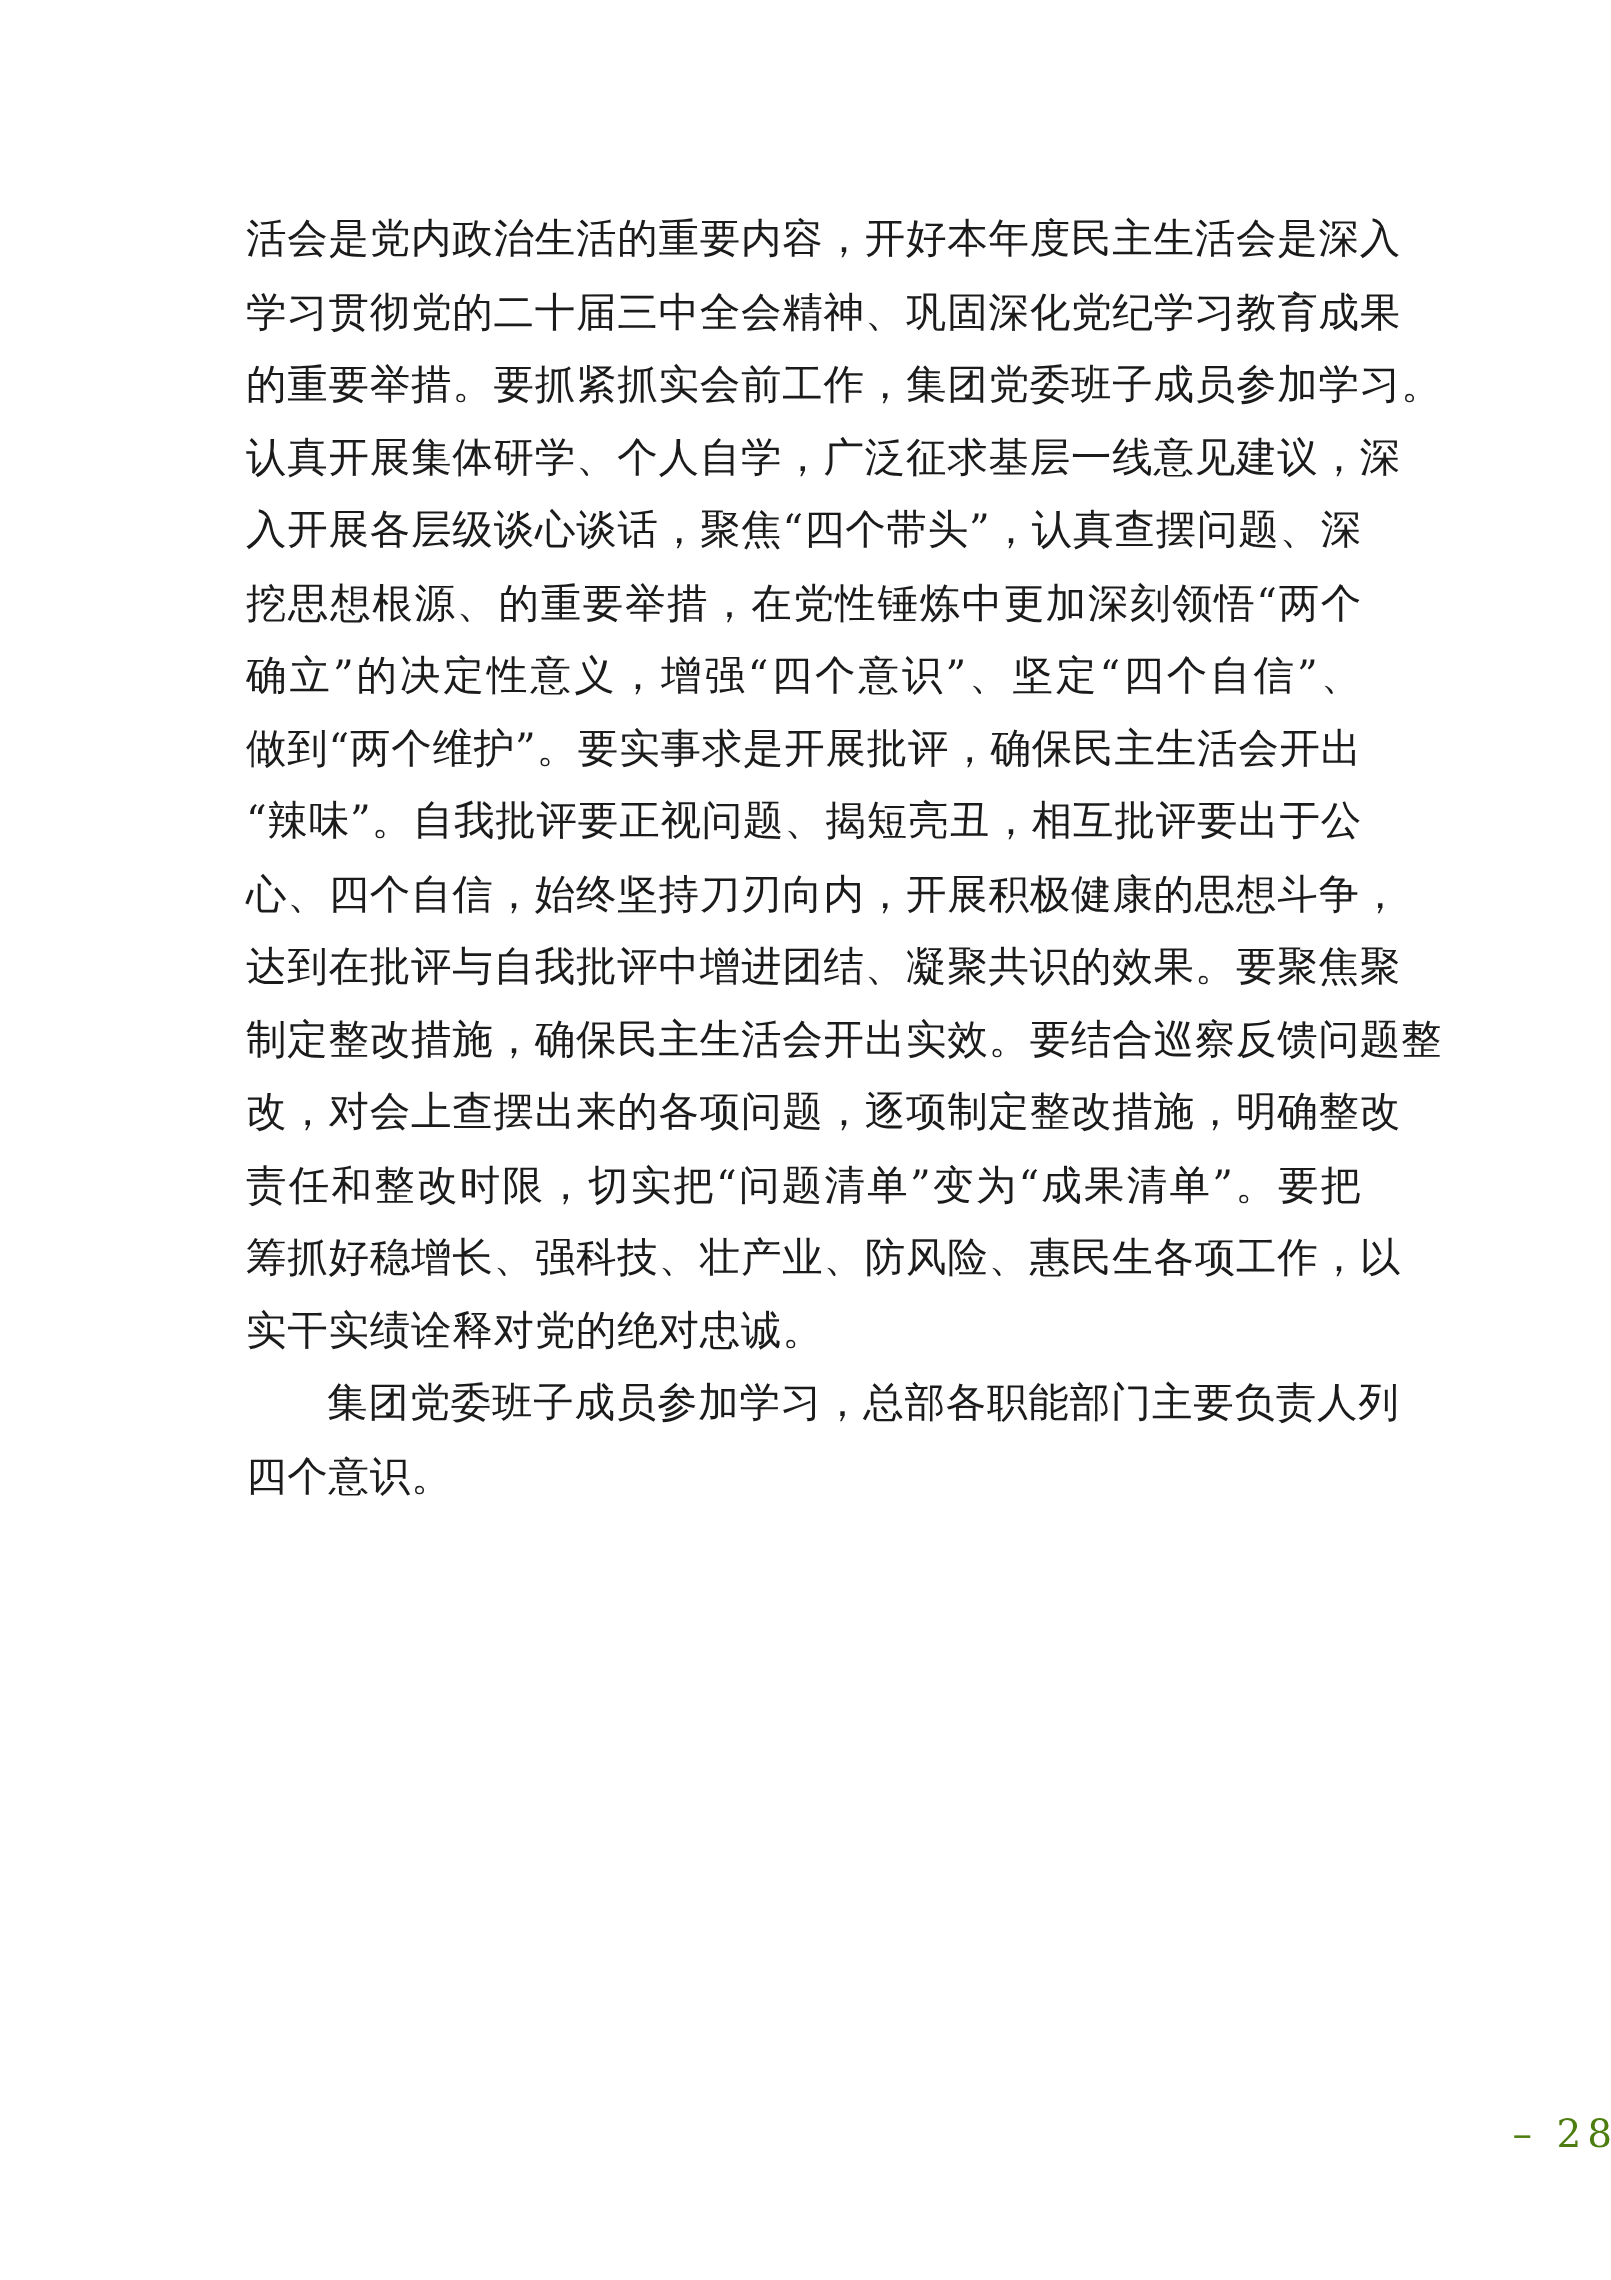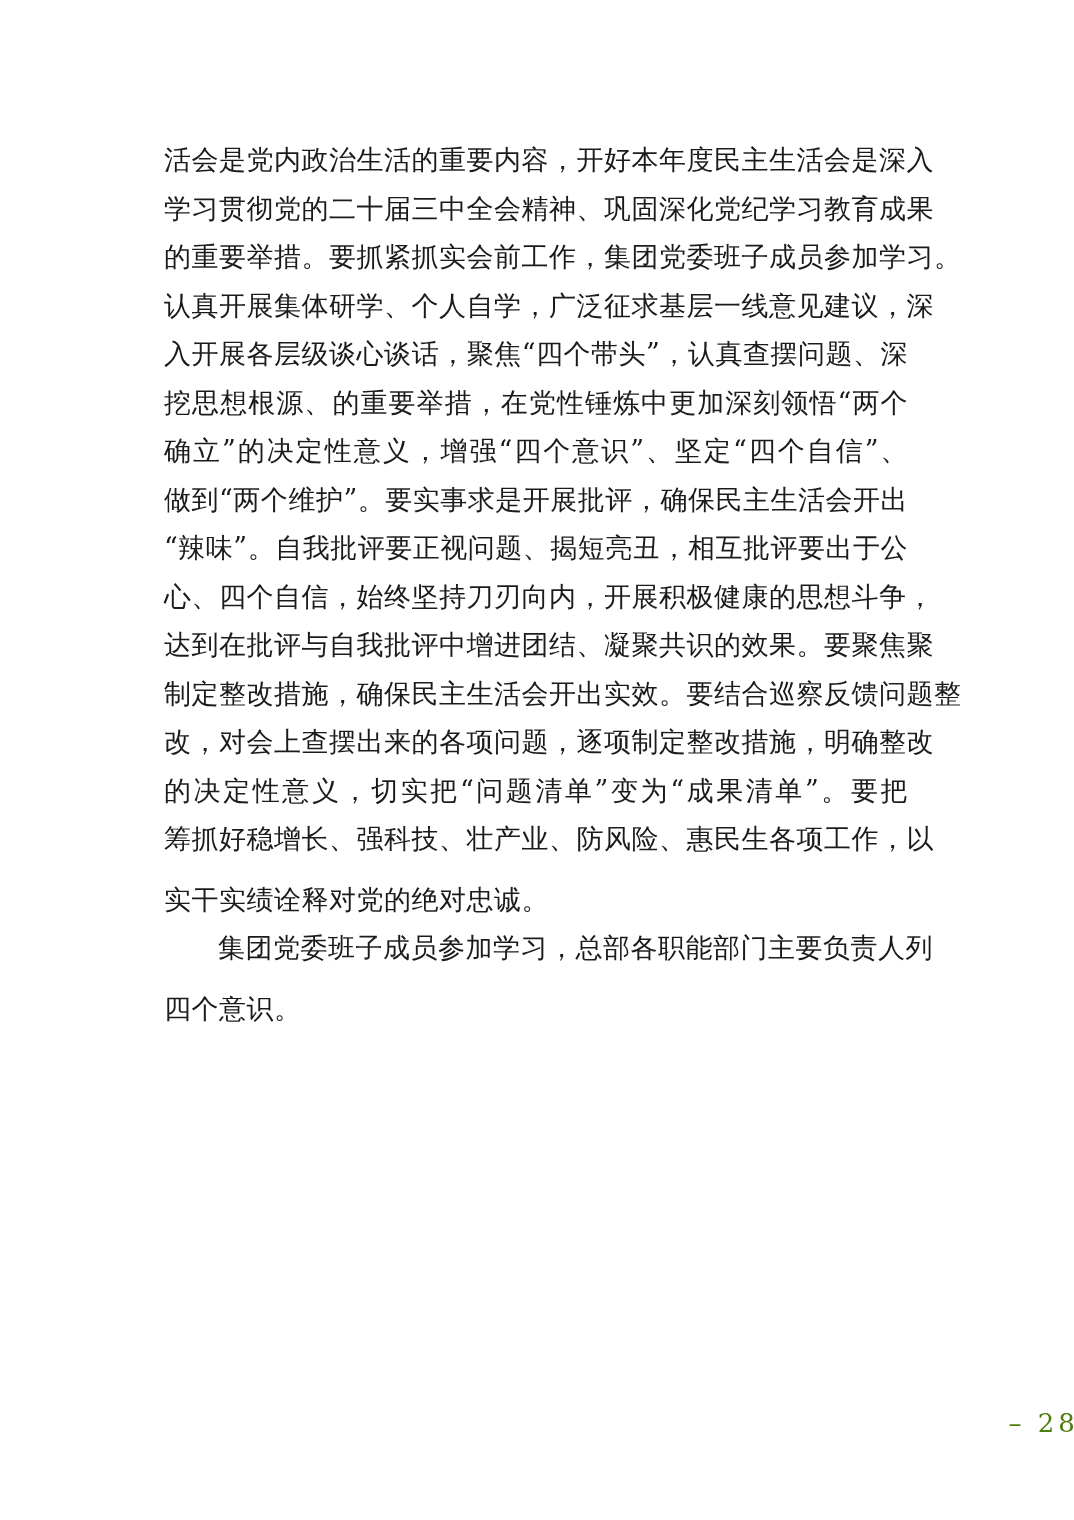--- a/index.html
+++ b/index.html
@@ -30,21 +30,20 @@
     white-space: nowrap;
     text-align: justify;
     
     text-align-last: justify;
     text-justify: inter-character;
     letter-spacing: 0.5px;
     font-weight: 400;
   }
   .line.para-end {
     text-align-last: left;
-    margin-top: 12px;
   }
   .line.indent {
     padding-left: 54px;
   }
   .page-number {
     position: absolute;
     left: 0;
     top: 1408px;
     width: 100%;
     text-align: right;
@@ -64,20 +63,20 @@
     <div class="line">认真开展集体研学、个人自学，广泛征求基层一线意见建议，深</div>
     <div class="line">入开展各层级谈心谈话，聚焦“四个带头”，认真查摆问题、深</div>
     <div class="line">挖思想根源、的重要举措，在党性锤炼中更加深刻领悟“两个</div>
     <div class="line">确立”的决定性意义，增强“四个意识”、坚定“四个自信”、</div>
     <div class="line">做到“两个维护”。要实事求是开展批评，确保民主生活会开出</div>
     <div class="line">“辣味”。自我批评要正视问题、揭短亮丑，相互批评要出于公</div>
     <div class="line">心、四个自信，始终坚持刀刃向内，开展积极健康的思想斗争，</div>
     <div class="line">达到在批评与自我批评中增进团结、凝聚共识的效果。要聚焦聚</div>
     <div class="line">制定整改措施，确保民主生活会开出实效。要结合巡察反馈问题整</div>
     <div class="line">改，对会上查摆出来的各项问题，逐项制定整改措施，明确整改</div>
-    <div class="line">的决定性意义，切实把“问题清单”变为“成果清单”。要把</div>
+    <div class="line">责任和整改时限，切实把“问题清单”变为“成果清单”。要把</div>
     <div class="line">筹抓好稳增长、强科技、壮产业、防风险、惠民生各项工作，以</div>
     <div class="line para-end">实干实绩诠释对党的绝对忠诚。</div>
     <div class="line indent">集团党委班子成员参加学习，总部各职能部门主要负责人列</div>
     <div class="line para-end">四个意识。</div>
   </div>
   <div class="page-number">– 28 –</div>
 </div>
 
 </body></html>

